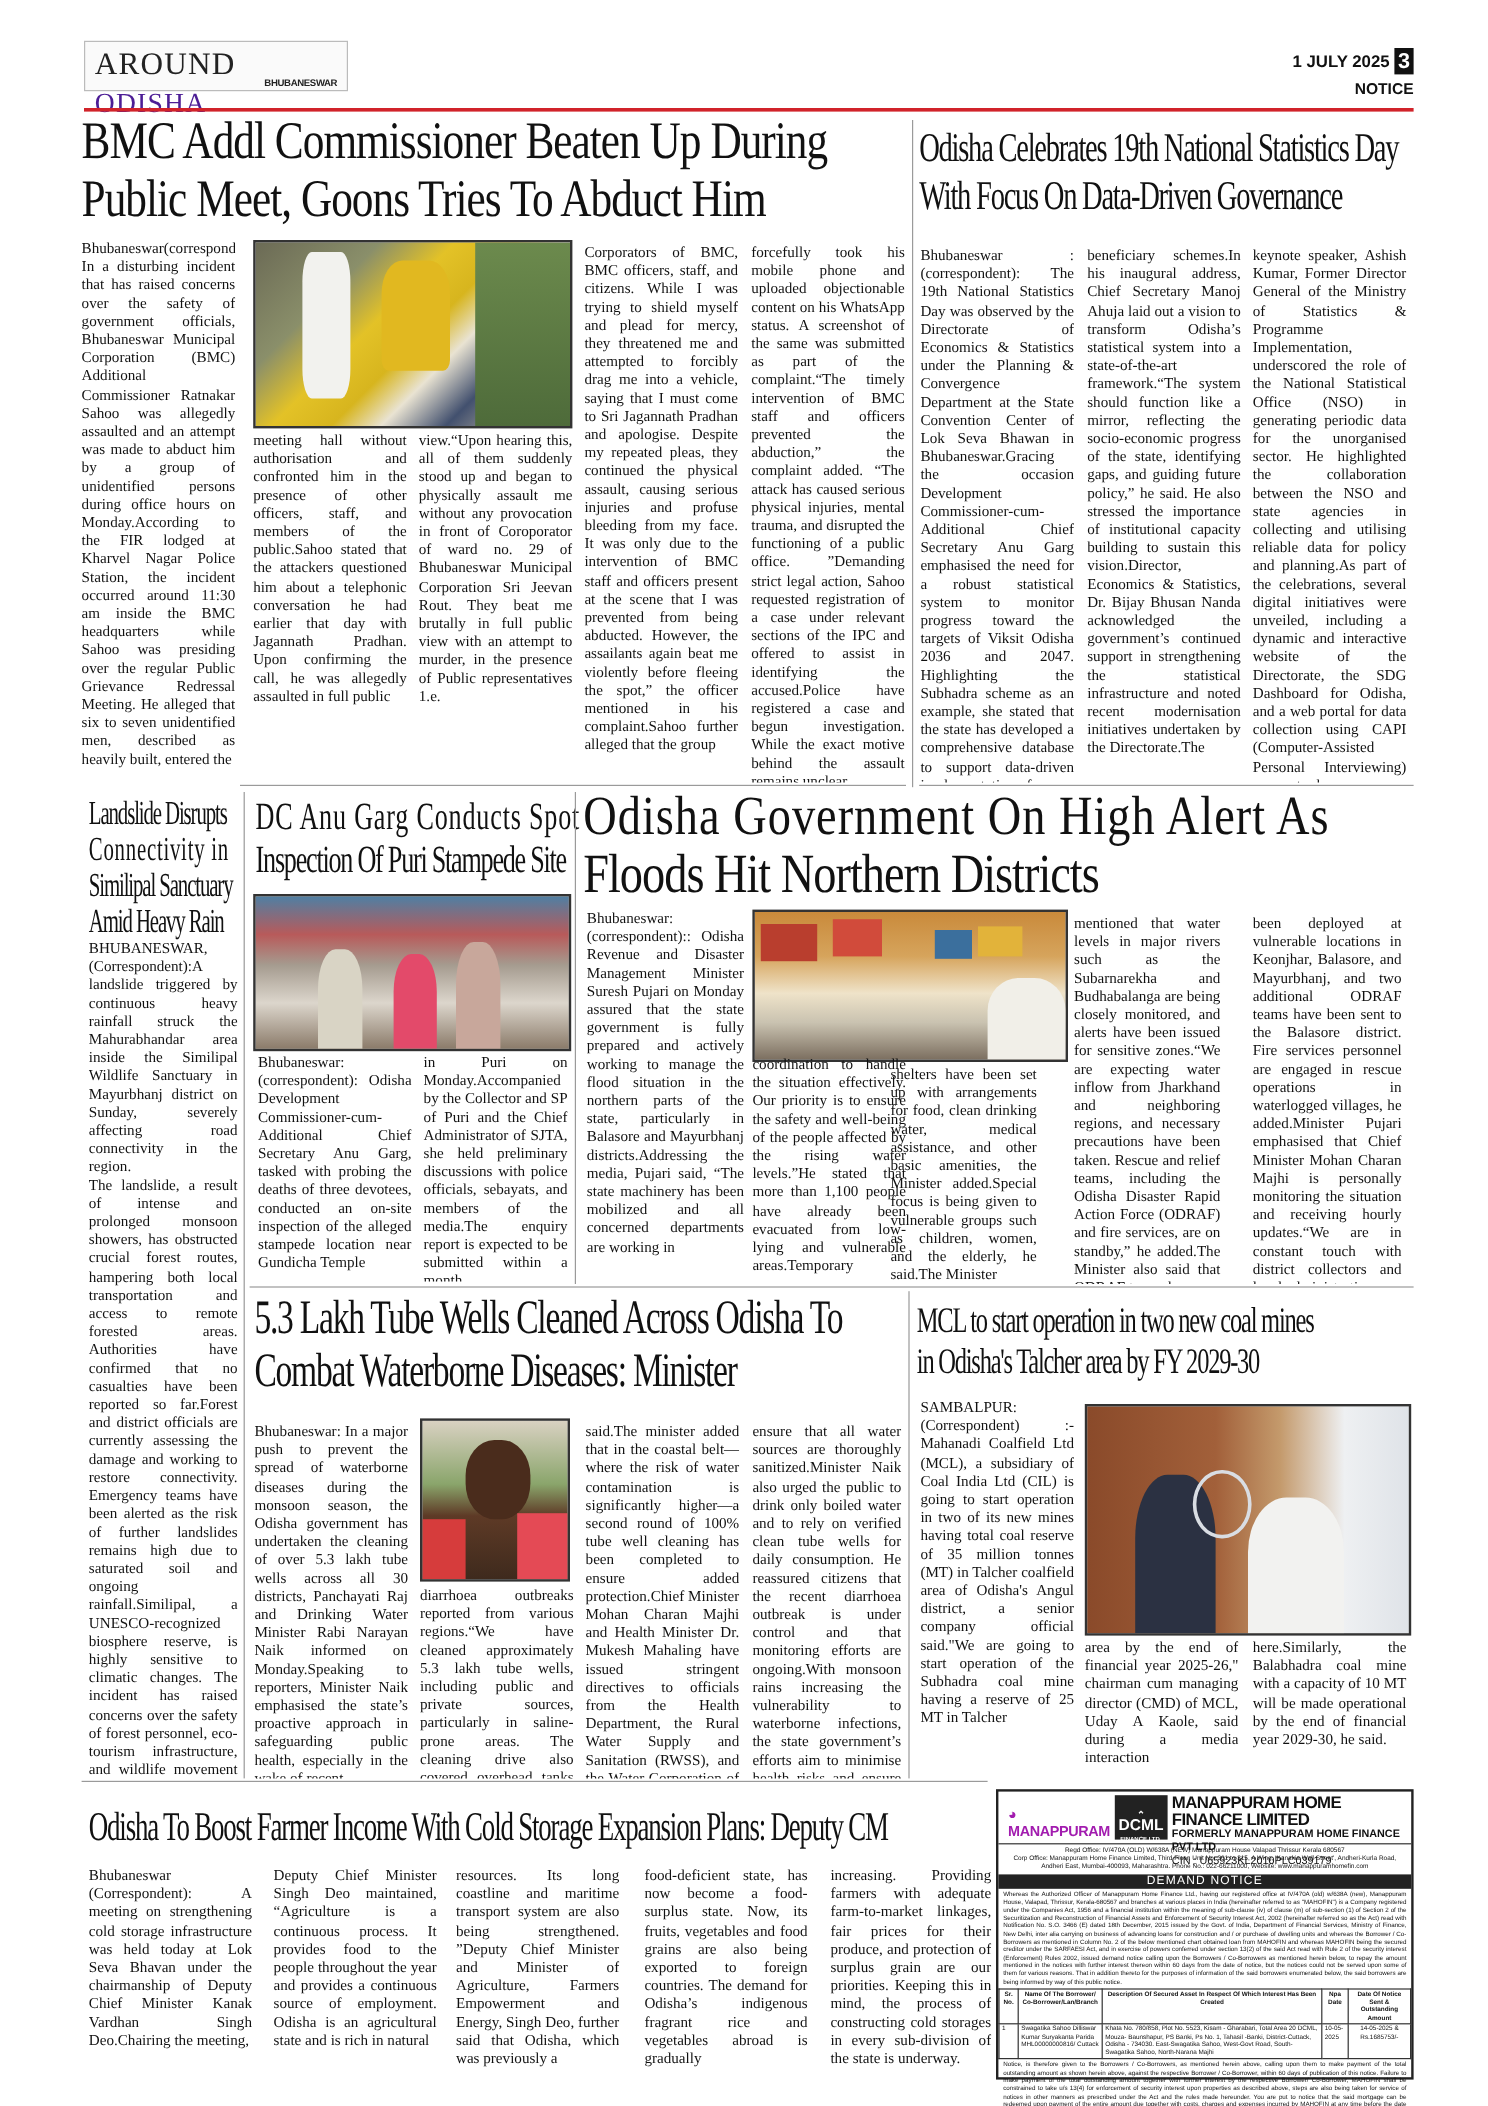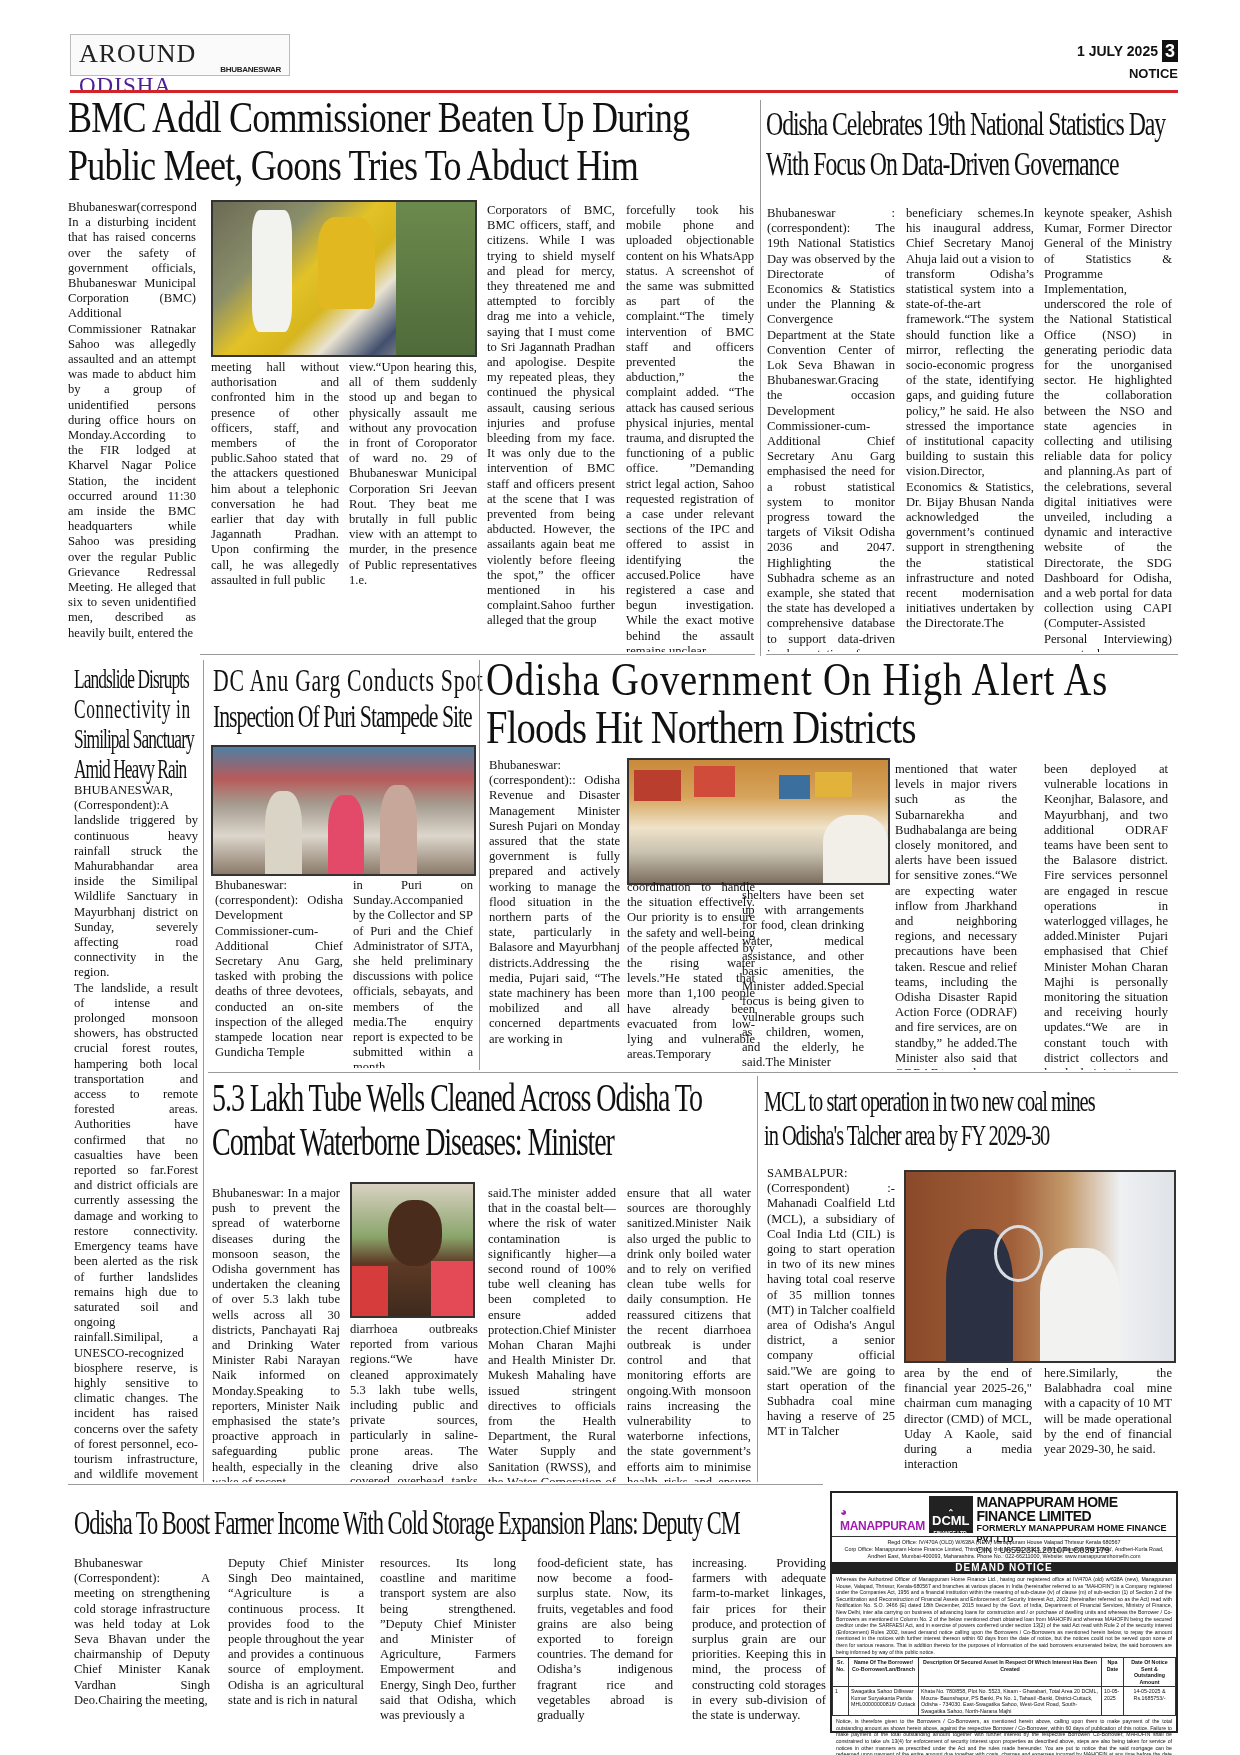--- a/index.html
+++ b/index.html
@@ -24,21 +24,21 @@
 .ad{position:absolute;left:830px;top:1491px;width:348px;height:242px;border:2px solid #222;font-family:"Liberation Sans",sans-serif;background:#fff}
 .ad-top{display:flex;align-items:stretch;height:44px;border-bottom:1px solid #333}
 .ad-brand{font-size:12px;font-weight:bold;color:#a21caf;padding:12px 2px 0 8px;letter-spacing:-0.3px}
 .ad-home{background:#222;color:#fff;font-weight:bold;font-size:13px;padding:14px 3px 0;margin:3px 2px;text-align:center;line-height:10px}
 .ad-home small{display:block;font-size:5px;margin-top:2px}
 .ad-name{padding:2px 3px 0 2px}
 .ad-name b{display:block;font-size:14px;letter-spacing:-0.5px;line-height:14px}
 .ad-name i{display:block;font-style:normal;font-size:9px;font-weight:bold;line-height:11px}
 .ad-name span{display:block;font-size:9px;line-height:11px}
 .ad-addr{font-size:5.4px;line-height:7px;text-align:center;padding:2px 4px}
-.ad-bar{background:#222;color:#fff;text-align:center;font-weight:bold;font-size:10px;letter-spacing:1px;line-height:12px}
+.ad-bar{background:#222;color:#fff;text-align:center;font-weight:normal;font-size:10px;letter-spacing:1px;line-height:12px}
 .ad-body{font-size:5.2px;line-height:6.6px;text-align:justify;padding:2px 4px}
 .ad-table{width:100%;border-collapse:collapse;font-size:5.3px;line-height:6.5px}
 .ad-table td,.ad-table th{border:1px solid #333;padding:1px 2px;vertical-align:top;font-weight:normal}
 .ad-table th{font-weight:bold;text-align:center}
 </style>
 </head>
 <body>
 
 <div class="abs masthead-logo">
   <div class="logo-around">
@@ -93,21 +93,21 @@
 <div class="abs hl c" style="left:213px;top:662px;font-size:32px;line-height:36px;transform:scaleX(0.68)">
   <div style="letter-spacing:1px">DC Anu Garg Conducts Spot</div>
   <div>Inspection Of Puri Stampede Site</div>
 </div>
 <div class="photo" style="left:211px;top:745px;width:265px;height:131px;background:linear-gradient(180deg,#4f7fa3 0%,#b85a5a 25%,#a59b8f 45%,#dcd6cc 70%,#8b7b6a 100%)">
   <div style="position:absolute;left:44%;top:38%;width:14%;height:62%;background:#e34a6a;border-radius:40% 40% 0 0"></div>
   <div style="position:absolute;left:20%;top:35%;width:14%;height:65%;background:#d9d4c5;border-radius:40% 40% 0 0"></div>
   <div style="position:absolute;left:64%;top:30%;width:14%;height:70%;background:#c8a79b;border-radius:40% 40% 0 0"></div>
 </div>
 <div class="col" style="left:215px;top:878px;width:128px;height:190px">Bhubaneswar: (correspondent): Odisha Development Commissioner-cum-Additional Chief Secretary Anu Garg, tasked with probing the deaths of three devotees, conducted an on-site inspection of the alleged stampede location near Gundicha Temple</div>
-<div class="col" style="left:353px;top:878px;width:120px;height:190px">in Puri on Sunday.Accompanied by the Collector and SP of Puri and the Chief Administrator of SJTA, she held preliminary discussions with police officials, sebayats, and members of the media.The enquiry report is expected to be submitted within a month.</div>
+<div class="col" style="left:353px;top:878px;width:120px;height:190px">in Puri on Monday.Accompanied by the Collector and SP of Puri and the Chief Administrator of SJTA, she held preliminary discussions with police officials, sebayats, and members of the media.The enquiry report is expected to be submitted within a month.</div>
 <div class="vline" style="left:479px;top:660px;height:410px"></div>
 
 <div class="abs hl" style="left:486px;top:656px;font-size:46px;line-height:48px;transform:scaleX(0.84)">
   <div style="letter-spacing:1px">Odisha Government On High Alert As</div>
   <div>Floods Hit Northern Districts</div>
 </div>
 <div class="col" style="left:489px;top:758px;width:131px;height:312px">Bhubaneswar: (correspondent):: Odisha Revenue and Disaster Management Minister Suresh Pujari on Monday assured that the state government is fully prepared and actively working to manage the flood situation in the northern parts of the state, particularly in Balasore and Mayurbhanj districts.Addressing the media, Pujari said, “The state machinery has been mobilized and all concerned departments are working in</div>
 <div class="photo" style="left:627px;top:758px;width:263px;height:127px;background:linear-gradient(180deg,#c98a3b 0%,#d6a45c 30%,#efe3c9 55%,#c9c2b0 75%,#7c6f60 100%)">
   <div style="position:absolute;left:2%;top:8%;width:18%;height:25%;background:#b93e2e"></div>
   <div style="position:absolute;left:25%;top:5%;width:16%;height:25%;background:#d14b3b"></div>

